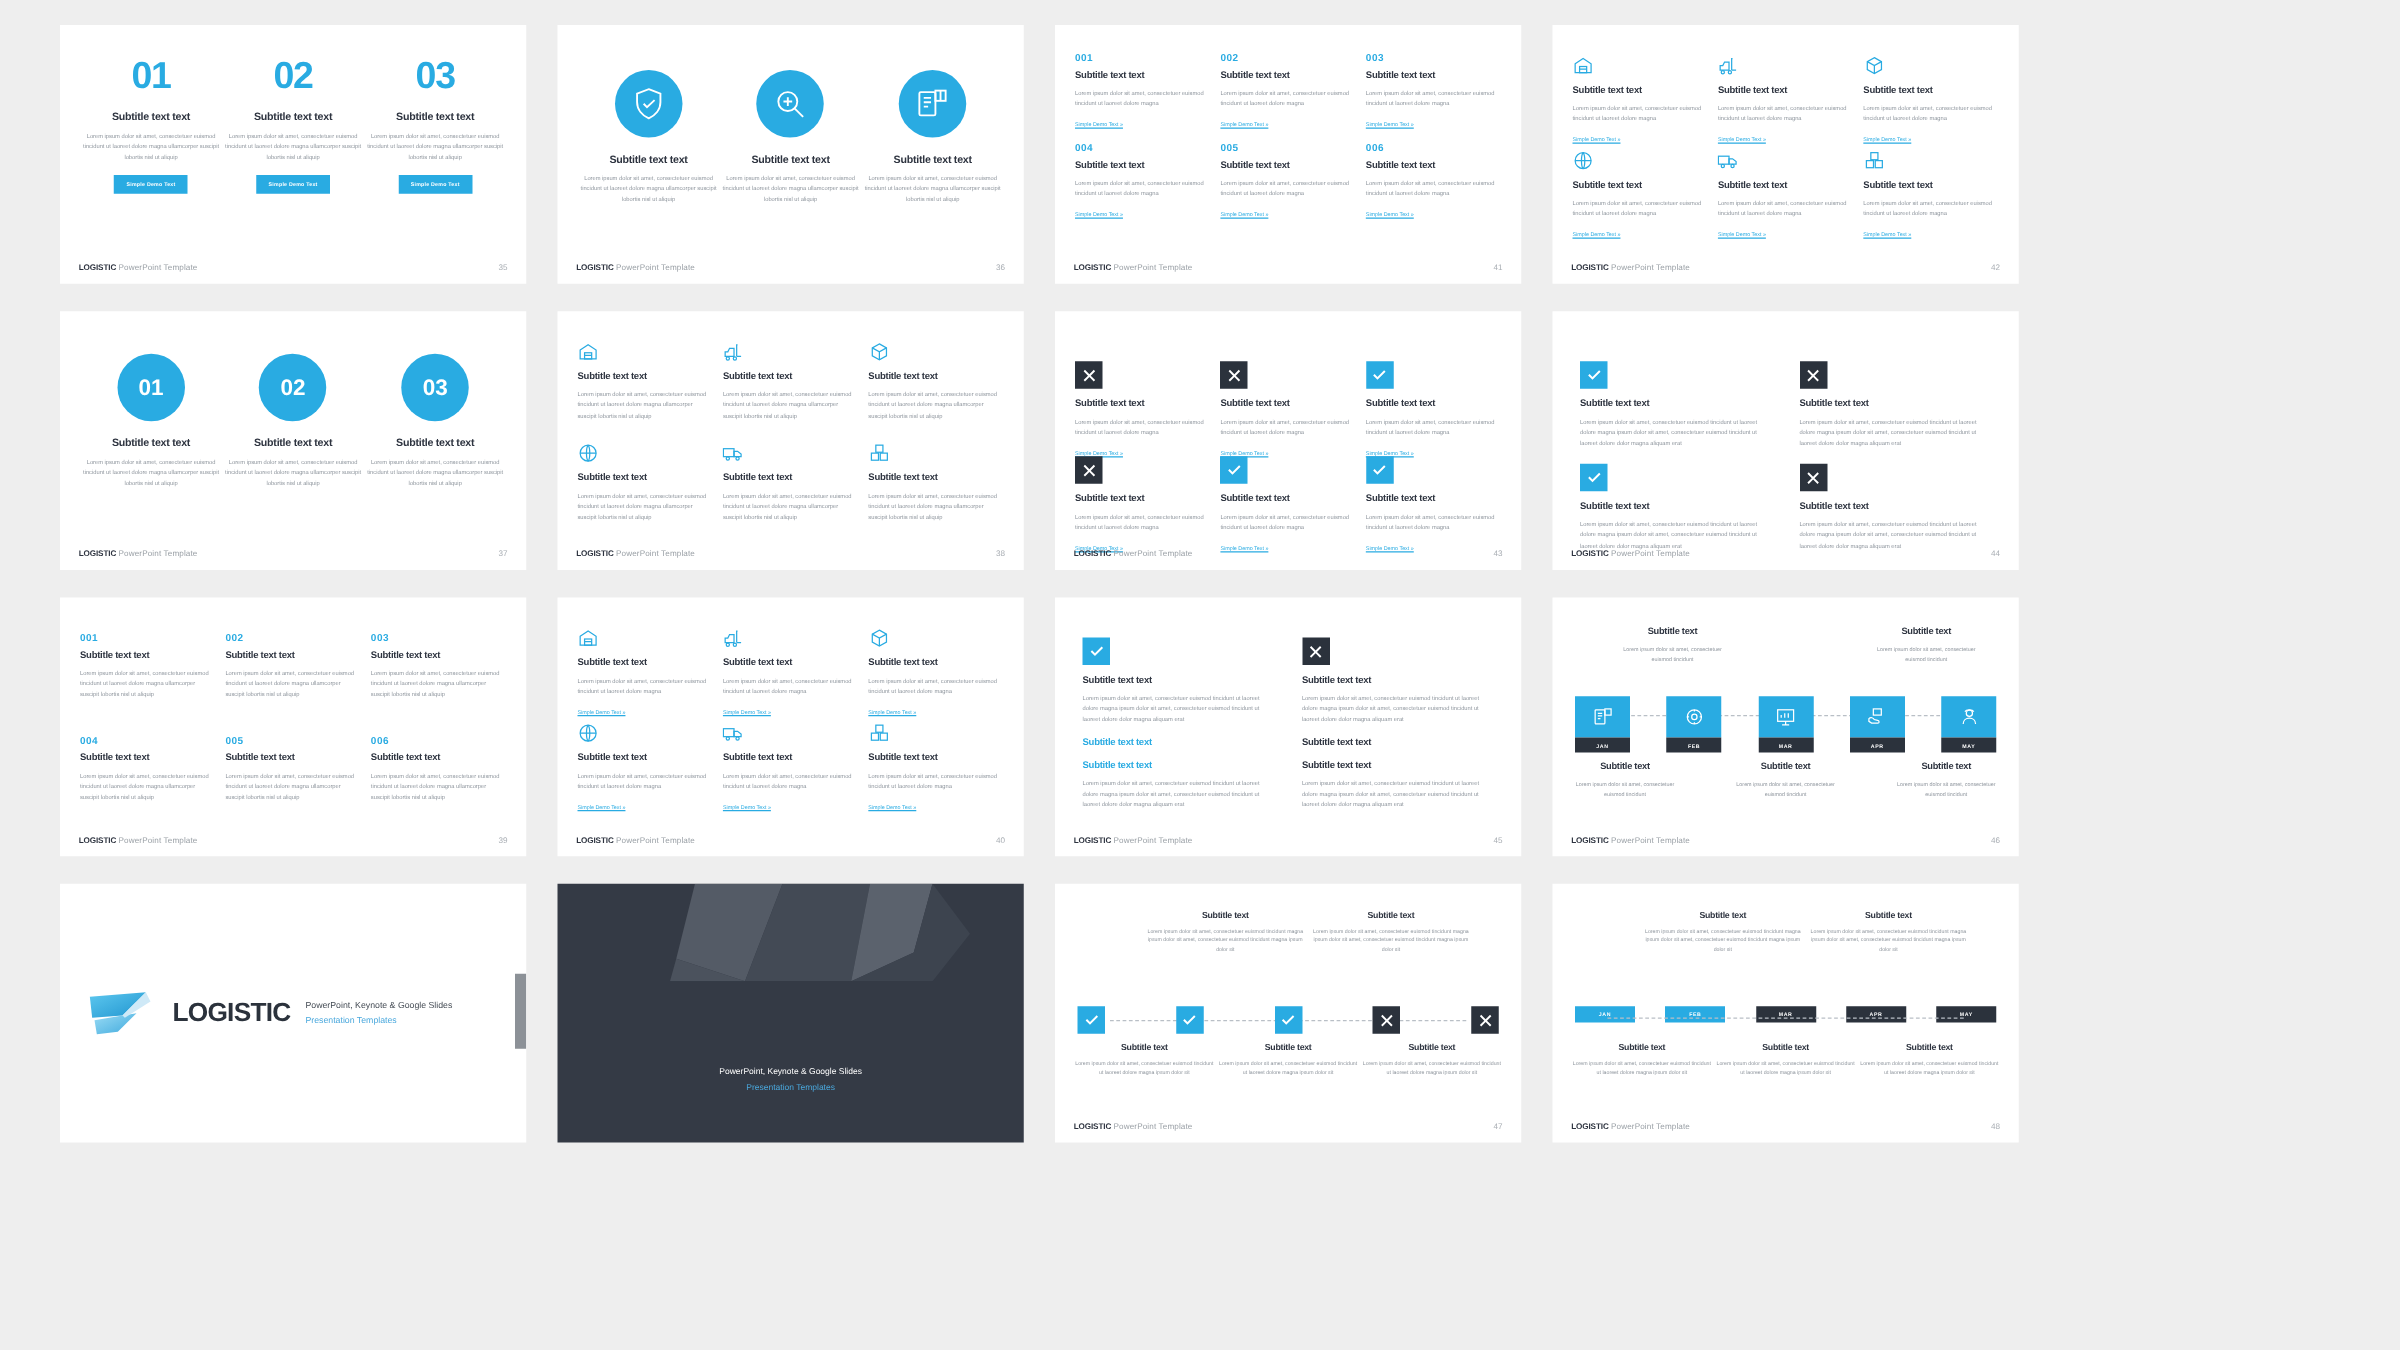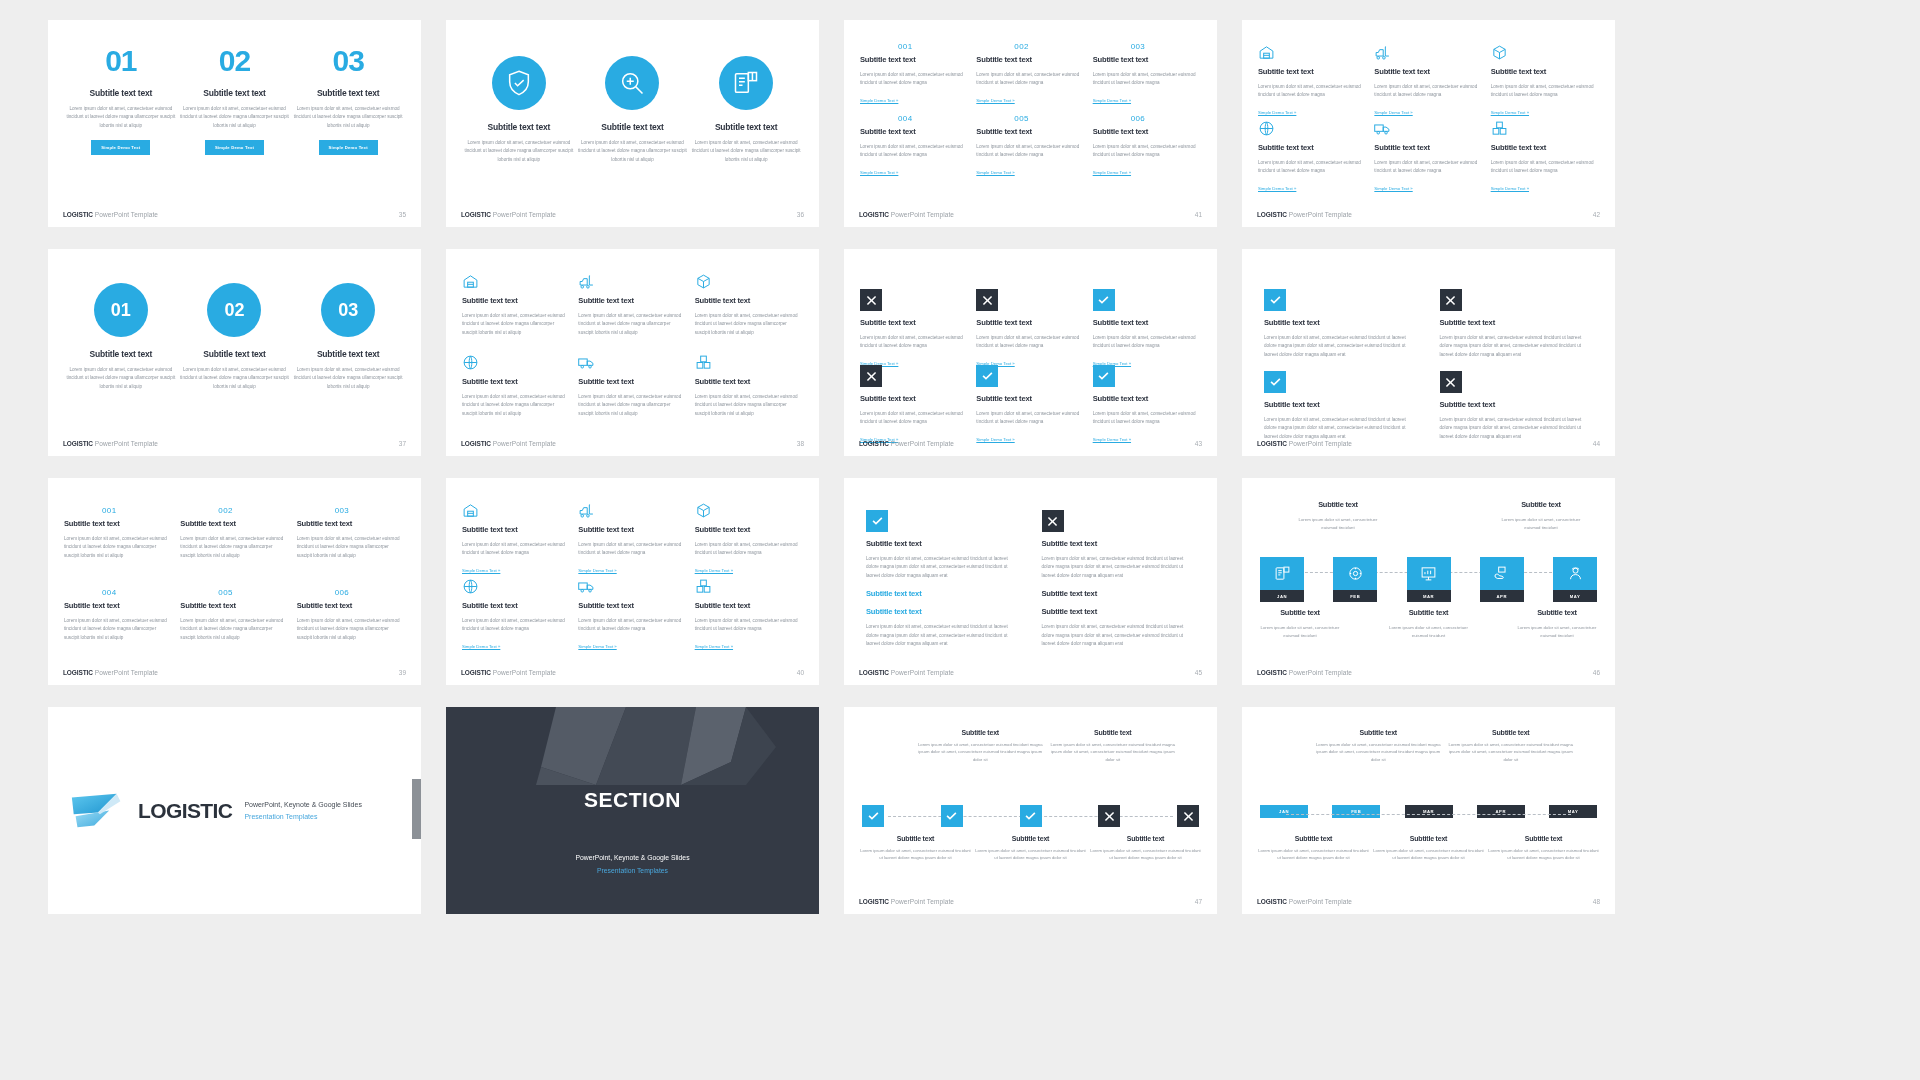--- a/index.html
+++ b/index.html
@@ -59,21 +59,21 @@
   }
   .btn {
     display: inline-block; background: #29ABE2; color: #fff;
     font-size: 4.2px; font-weight: bold; padding: 5px 10px;
     margin-top: 10px; letter-spacing: .2px;
   }
   .link {
     display: inline-block; font-size: 4.3px; color: #29ABE2;
     text-decoration: underline; margin-top: 6px;
   }
-  .idxnum { font-size: 8px; font-weight: normal; color: #29ABE2; letter-spacing: .4px; margin-left: 38px; }
+  .idxnum { font-size: 8px; font-weight: bold; color: #29ABE2; letter-spacing: .4px; }
   
   .circle {
     width: 54px; height: 54px; border-radius: 50%;
     background: #29ABE2; margin: 0 auto;
     display: flex; align-items: center; justify-content: center;
   }
   .circle.num {
     color: #fff; font-size: 18px; font-weight: bold;
   }
   .circle svg { width: 28px; height: 28px; }
@@ -865,21 +865,20 @@
     <div class="sb-poly">
       <svg viewBox="0 0 373 78" width="373" height="78">
         <polygon points="110,0 180,0 150,78 95,60" fill="#545b66"></polygon>
         <polygon points="180,0 250,0 235,78 150,78" fill="#434a55"></polygon>
         <polygon points="250,0 300,0 285,55 235,78" fill="#5b626d"></polygon>
         <polygon points="95,60 150,78 120,78 90,78" fill="#4b525d"></polygon>
         <polygon points="285,55 300,0 330,40 300,78 235,78" fill="#3d444f"></polygon>
       </svg>
     </div>
     <div class="sb-title">
-      <div>SECTION</div>
     </div>
     <div class="sb-sub">
       <div>PowerPoint, Keynote &amp; Google Slides</div>
       <div class="blue">Presentation Templates</div>
     </div>
   </div>
 
   <div class="slide">
     <div class="above-grid" style="top:22px; grid-template-columns: repeat(2, 1fr); left:72px; right:40px;">
       <div class="mini">

